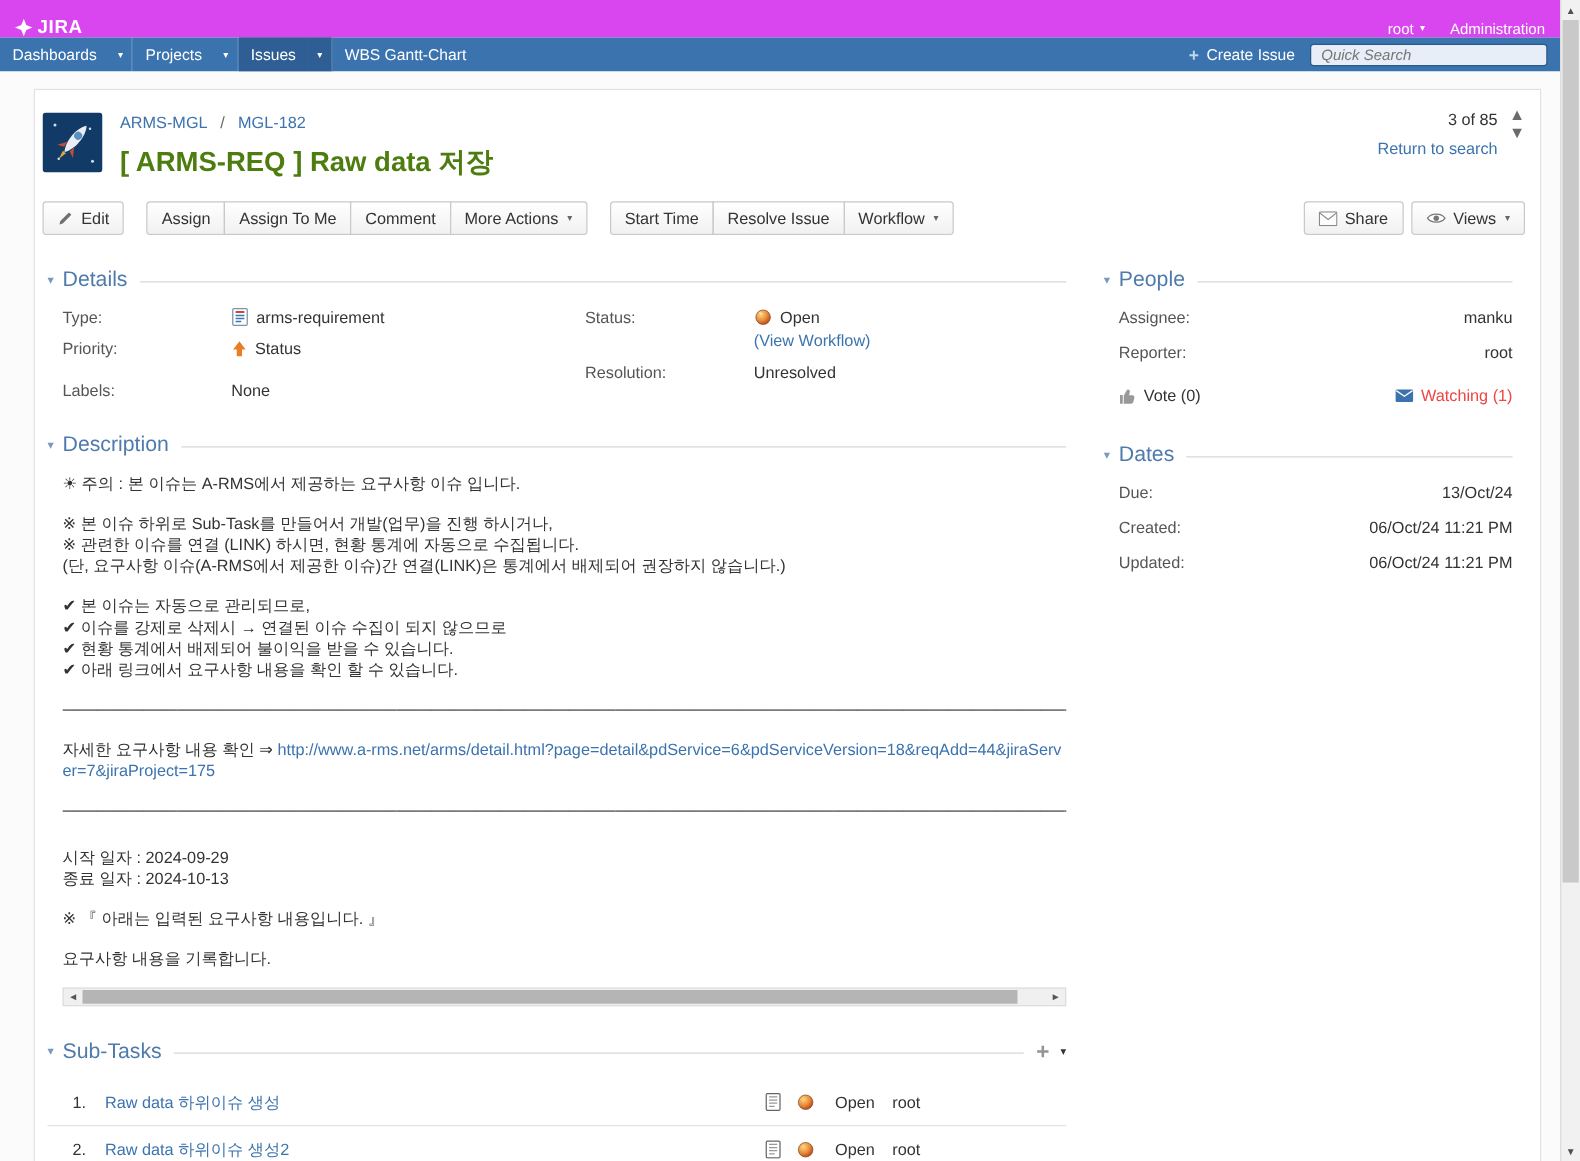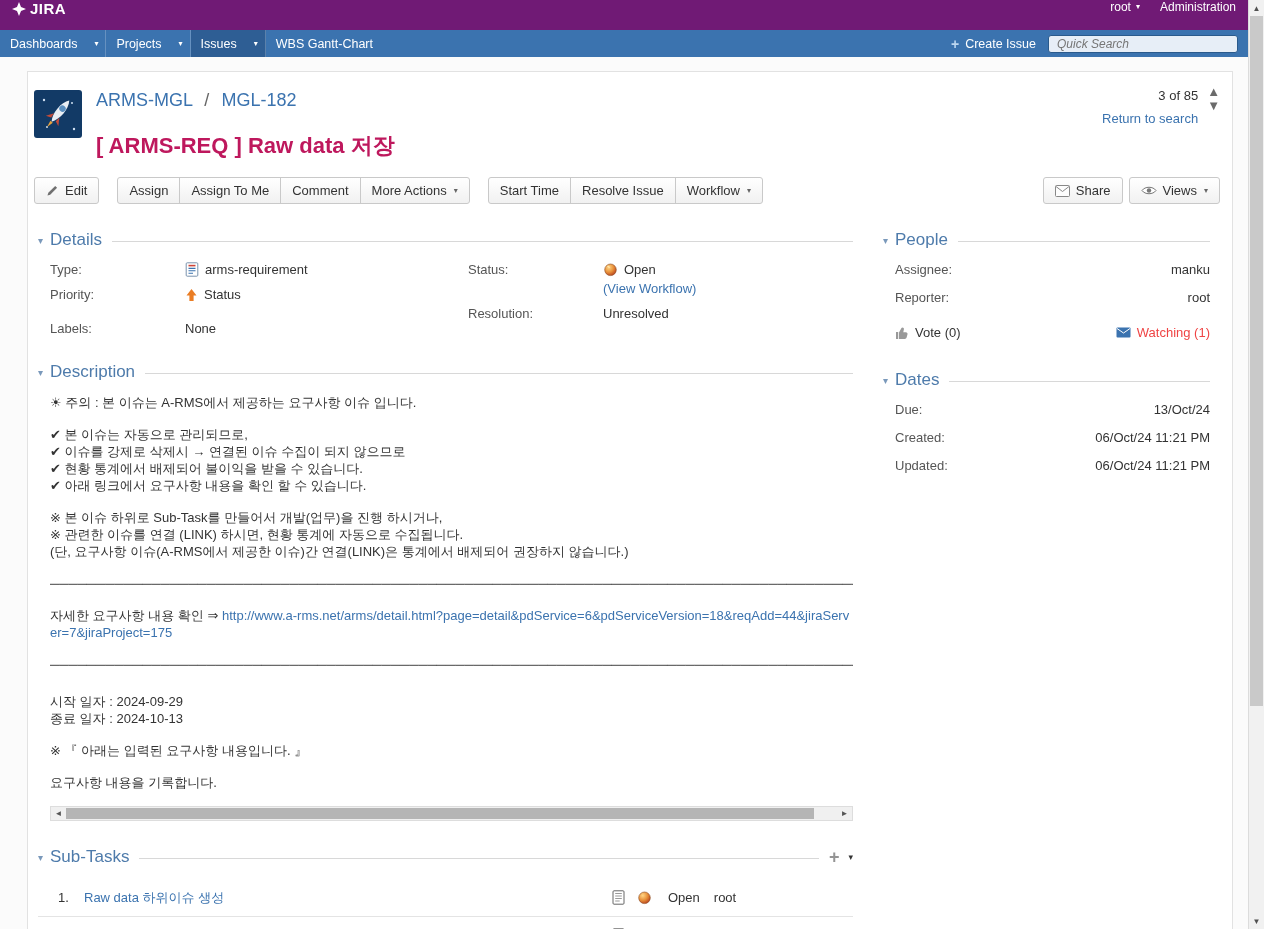--- a/index.html
+++ b/index.html
@@ -1,45 +1,45 @@
 <!DOCTYPE html>
 <html><head>
 <meta charset="utf-8">
 <style>
   * { margin:0; padding:0; box-sizing:border-box; }
   body { font-family:"Liberation Sans","DejaVu Sans",sans-serif; background:#fff; }
   .viewport { position:relative; width:1264px; height:929px; overflow:hidden; background:#fbfbfb; }
   .page { width:1248px; }
 
   
-  .topbar { height:30px; background:#701a75; display:flex; align-items:flex-start; justify-content:space-between; padding:0 12px; }
+  .topbar { height:30px; background:#d946ef; display:flex; align-items:flex-end; justify-content:space-between; padding:0 12px; }
   .logo { display:flex; align-items:center; gap:4px; color:#fff; font-weight:bold; font-size:15px; letter-spacing:.5px; cursor:pointer; }
   .topbar-right { color:#fff; font-size:12px; display:flex; align-items:center; gap:20px; }
   .topbar-user { cursor:pointer; display:flex; gap:5px; align-items:center; }
   .chev { font-size:8px; line-height:1; }
 
   
   .navbar { height:27px; background:#3b73af; display:flex; align-items:stretch; color:#fff; font-size:12.5px; }
   .nav-item { padding:0 10px; display:flex; align-items:center; cursor:pointer; }
   .nav-caret { padding:0 7px; display:flex; align-items:center; cursor:pointer; border-right:1px solid rgba(255,255,255,.22); font-size:8px; }
   .nav-item.active, .nav-caret.active { background:#2e5e94; }
   .nav-right { margin-left:auto; display:flex; align-items:center; gap:12px; padding-right:10px; }
   .create-issue { display:flex; align-items:center; gap:6px; cursor:pointer; }
   .create-plus { color:#bcd6f0; font-size:14px; font-weight:bold; }
   .quick-search { width:190px; height:18px; border:1px solid #2a5a8c; border-radius:3px; background:#e7eef7; font-style:italic; font-size:12px; padding:0 8px; color:#555; font-family:"Liberation Sans",sans-serif; }
 
   
   .card { margin:14px 15px 0 27px; background:#fff; border:1px solid #e2e2e2; padding-bottom:14px; }
 
   .issue-header { display:flex; padding:16px 12px 4px 6px; position:relative; }
   .avatar { width:48px; height:48px; margin:2px 14px 0 0; cursor:pointer; flex:none; }
-  .breadcrumb { font-size:18px; color:#666; margin:2px 0 20px; }
+  .breadcrumb { font-size:13px; color:#666; margin:2px 0 10px; }
   .breadcrumb a { color:#3b73af; text-decoration:none; cursor:pointer; }
   .breadcrumb .sep { margin:0 7px; color:#666; }
-  .issue-title { font-size:22px; color:#be185d; font-weight:600; }
+  .issue-title { font-size:22px; color:#4d7c0f; font-weight:600; }
   .pager { position:absolute; right:12px; top:14px; font-size:13px; color:#333; }
   .pager-flex { display:flex; gap:9px; }
   .pager-texts { text-align:right; }
   .pager-count { line-height:20px; }
   .return-link { color:#3b73af; text-decoration:none; cursor:pointer; display:inline-block; margin-top:5px; font-size:13px; }
   .pager-arrows { display:flex; flex-direction:column; gap:3px; color:#6b6b6b; }
   .pager-arrows span { cursor:pointer; font-size:13px; line-height:11px; }
 
   
   .toolbar { display:flex; padding:12px 12px 10px 6px; gap:18px;align-items:flex-end; }
@@ -345,29 +345,29 @@
         </div>
 
         <div class="section-head">
           <span class="twisty">▾</span>
           <span class="section-title">Description</span>
           <span class="rule"></span>
         </div>
         <div class="desc-body">
           <p>☀ 주의 : 본 이슈는 A-RMS에서 제공하는 요구사항 이슈 입니다.</p>
           <p>
+            <span style="display:block">※ 본 이슈 하위로 Sub-Task를 만들어서 개발(업무)을 진행 하시거나,</span>
+            <span style="display:block">※ 관련한 이슈를 연결 (LINK) 하시면, 현황 통계에 자동으로 수집됩니다.</span>
+            <span style="display:block">(단, 요구사항 이슈(A-RMS에서 제공한 이슈)간 연결(LINK)은 통계에서 배제되어 권장하지 않습니다.)</span>
+          </p>
+          <p>
             <span style="display:block">✔ 본 이슈는 자동으로 관리되므로,</span>
             <span style="display:block">✔ 이슈를 강제로 삭제시 → 연결된 이슈 수집이 되지 않으므로</span>
             <span style="display:block">✔ 현황 통계에서 배제되어 불이익을 받을 수 있습니다.</span>
             <span style="display:block">✔ 아래 링크에서 요구사항 내용을 확인 할 수 있습니다.</span>
-          </p>
-          <p>
-            <span style="display:block">※ 본 이슈 하위로 Sub-Task를 만들어서 개발(업무)을 진행 하시거나,</span>
-            <span style="display:block">※ 관련한 이슈를 연결 (LINK) 하시면, 현황 통계에 자동으로 수집됩니다.</span>
-            <span style="display:block">(단, 요구사항 이슈(A-RMS에서 제공한 이슈)간 연결(LINK)은 통계에서 배제되어 권장하지 않습니다.)</span>
           </p>
           <div class="divider">──────────────────────────────────────────────────────────────────────────────────────────────────────────────</div>
           <p>
             <span>자세한 요구사항 내용 확인 ⇒ </span><a class="desc-link">http://www.a-rms.net/arms/detail.html?page=detail&amp;pdService=6&amp;pdServiceVersion=18&amp;reqAdd=44&amp;jiraServer=7&amp;jiraProject=175</a>
           </p>
           <div class="divider">──────────────────────────────────────────────────────────────────────────────────────────────────────────────</div>
           <p style="margin-top:20px;">
             <span style="display:block">시작 일자 : 2024-09-29</span>
             <span style="display:block">종료 일자 : 2024-10-13</span>
           </p>

